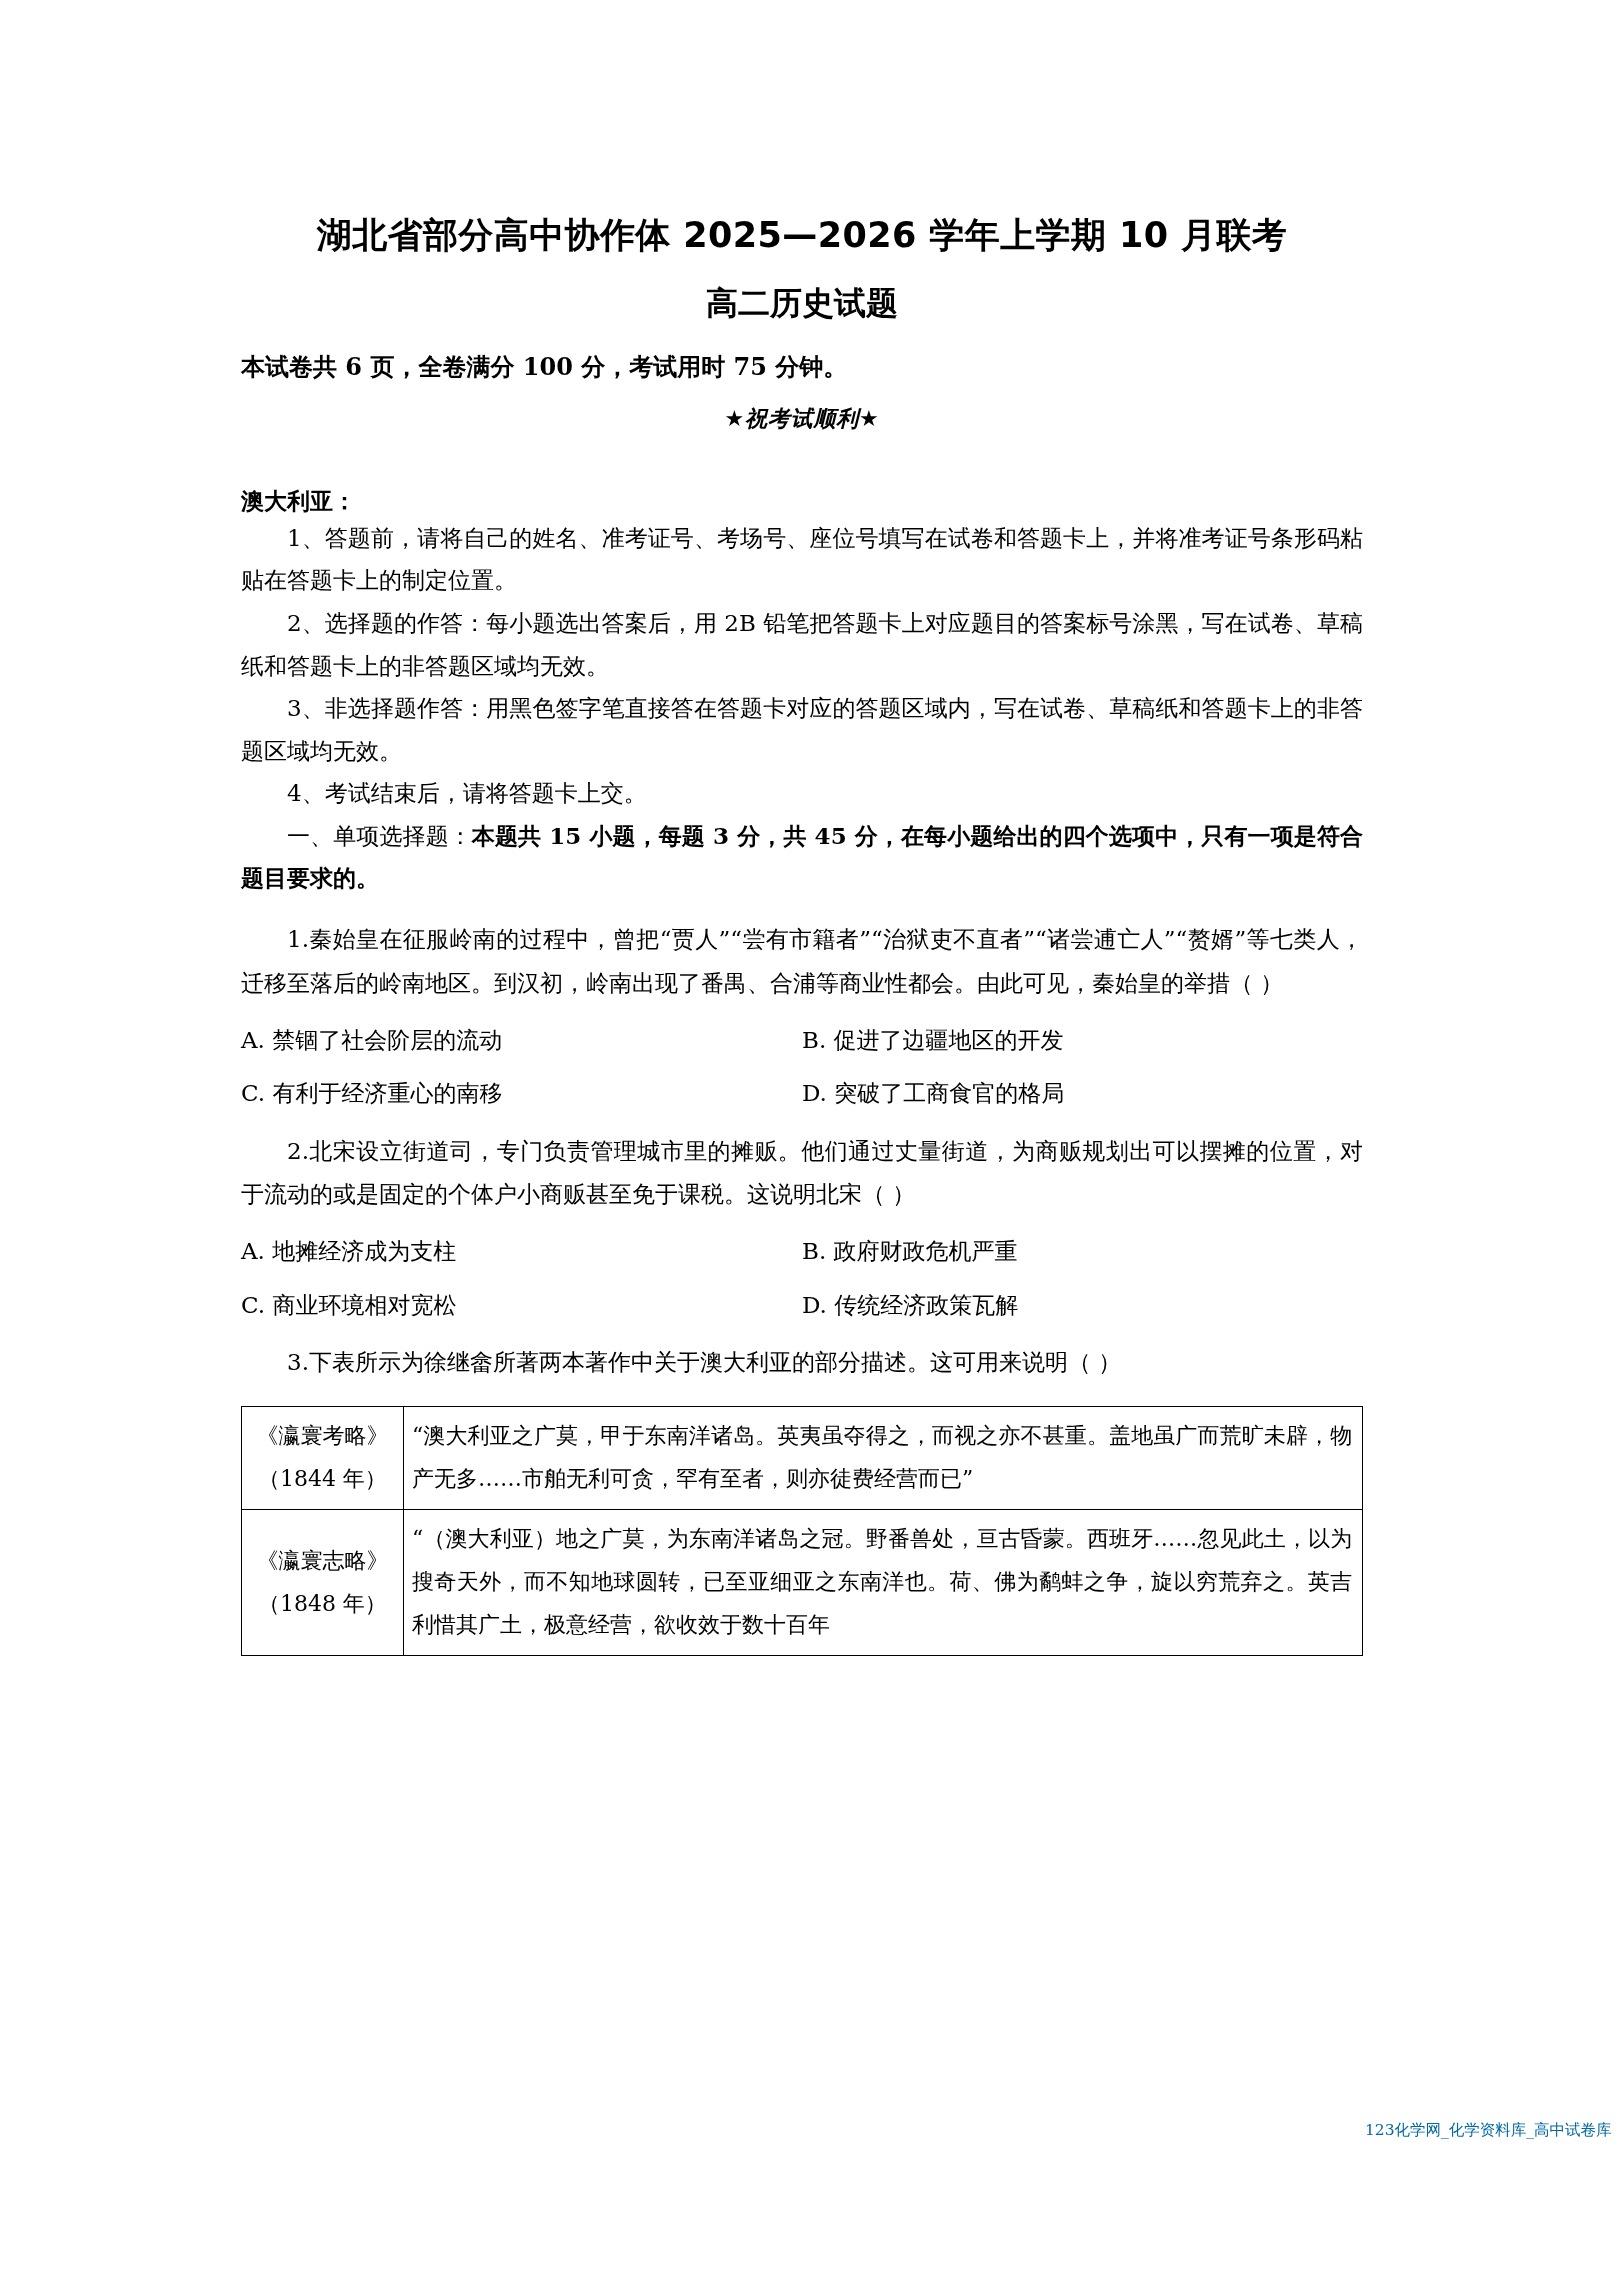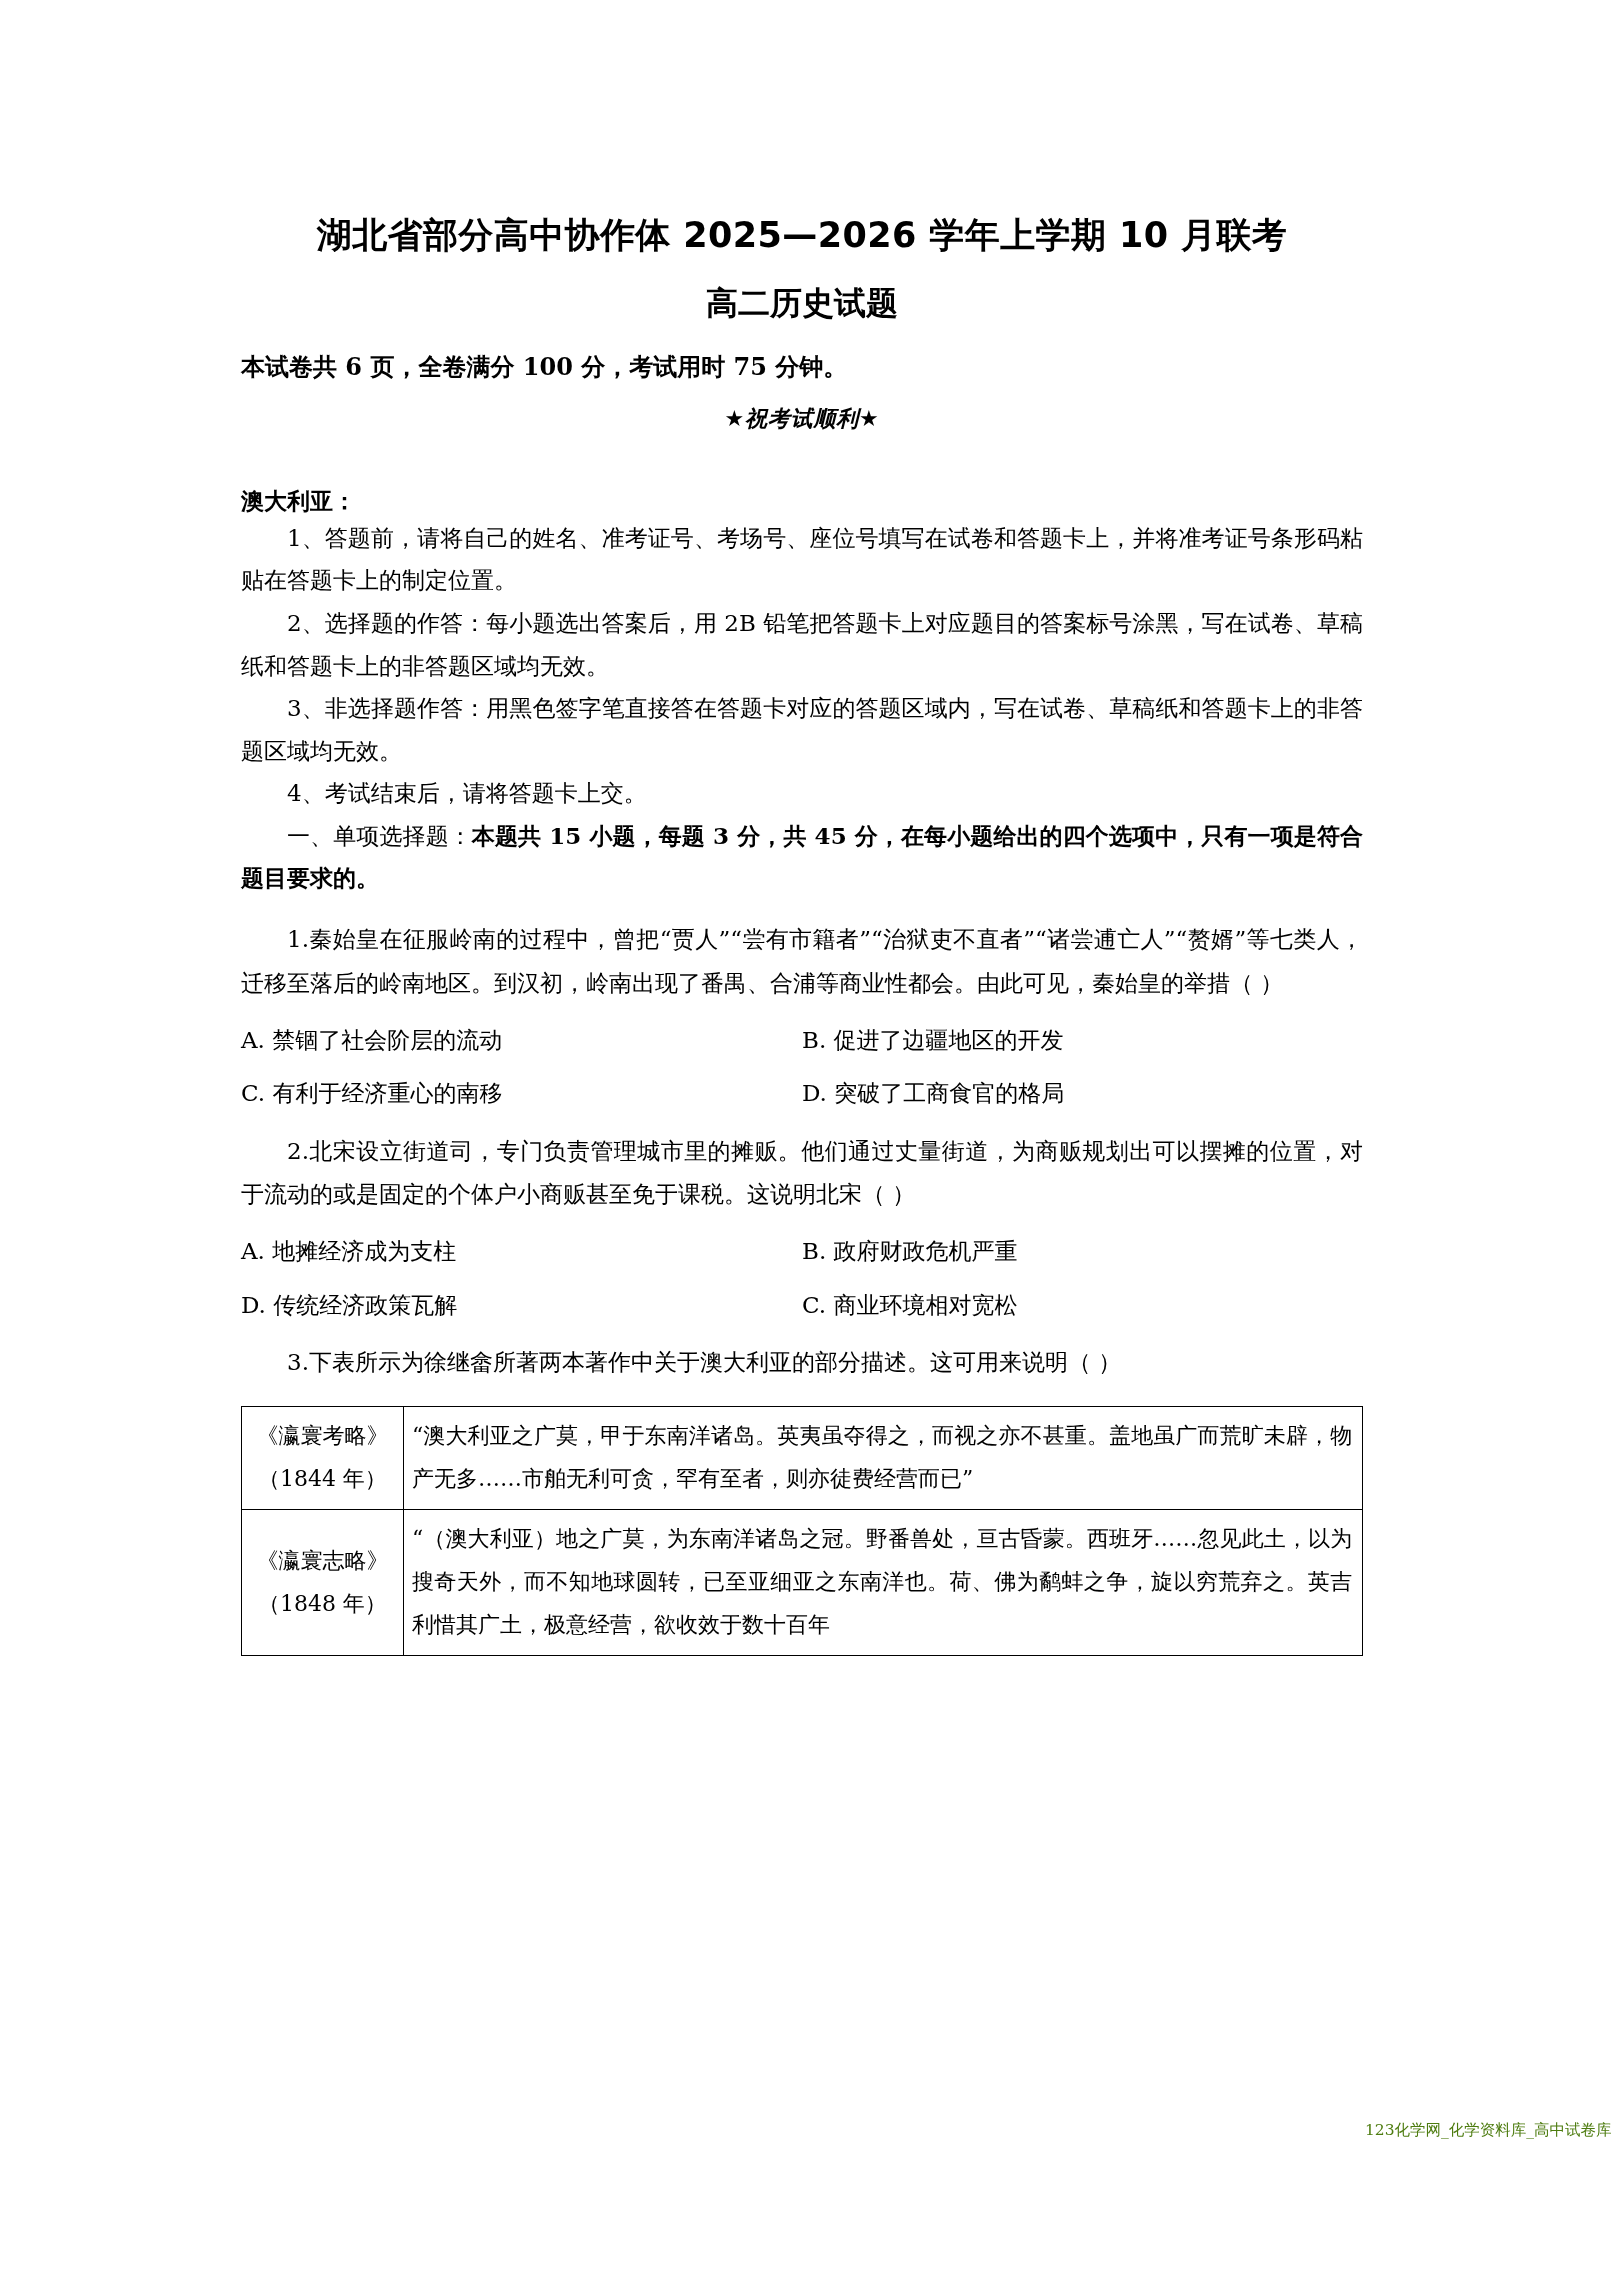--- a/index.html
+++ b/index.html
@@ -141,21 +141,21 @@
   table.src-table td.body-cell {
     padding: 8.2px 9.8px 8.2px 8.2px;
   }
 
   
   .footer-watermark {
     position: absolute;
     right: 11.5px;
     bottom: 11.5px;
     font-size: 15.5px;
-    color: #4d7c0f;
+    color: #0369a1;
     font-family: "DejaVu Serif", "Liberation Serif", serif;
     white-space: nowrap;
   }
 </style>
 </head>
 <body>
 
 <div id="page">
   <div class="content">
 
@@ -202,26 +202,26 @@
         <span class="letter">A.</span>
         <span>地摊经济成为支柱</span>
       </div>
       <div class="opt">
         <span class="letter">B.</span>
         <span>政府财政危机严重</span>
       </div>
     </div>
     <div class="opt-row">
       <div class="opt">
+        <span class="letter">C.</span>
+        <span>商业环境相对宽松</span>
+      </div>
+      <div class="opt">
         <span class="letter">D.</span>
         <span>传统经济政策瓦解</span>
-      </div>
-      <div class="opt">
-        <span class="letter">C.</span>
-        <span>商业环境相对宽松</span>
       </div>
     </div>
 
     <p class="q-stem">3.下表所示为徐继畲所著两本著作中关于澳大利亚的部分描述。这可用来说明（    ）</p>
     <table class="src-table">
       <tbody>
         <tr>
           <td class="label-cell">《瀛寰考略》（1844 年）</td>
           <td class="body-cell">“澳大利亚之广莫，甲于东南洋诸岛。英夷虽夺得之，而视之亦不甚重。盖地虽广而荒旷未辟，物产无多……市舶无利可贪，罕有至者，则亦徒费经营而已”</td>
         </tr>

